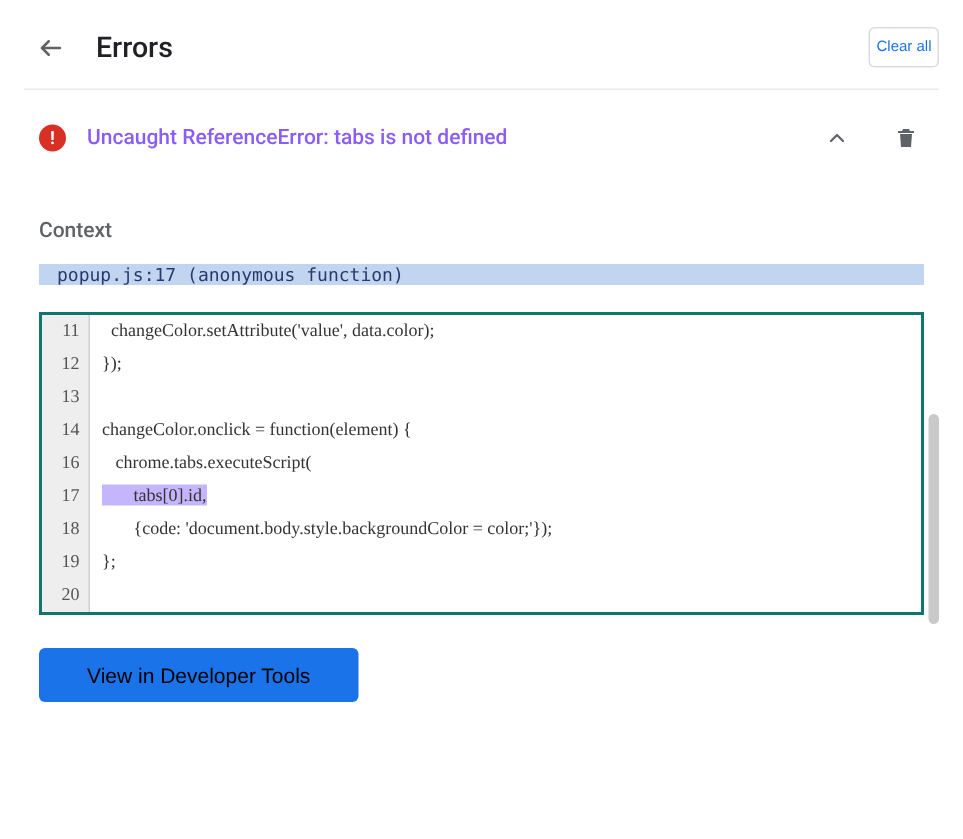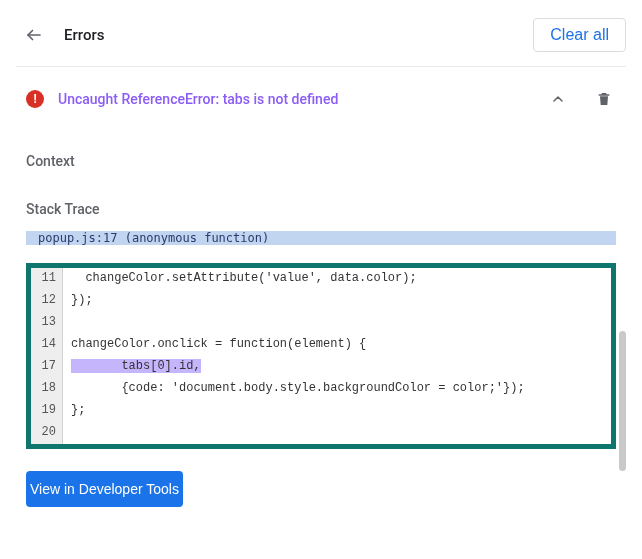--- a/index.html
+++ b/index.html
@@ -10,28 +10,28 @@
     background: #fff;
     width: 642px;
   }
   .panel { padding: 10px 16px 24px 16px; }
   .header {
     display: flex;
     align-items: center;
     padding: 8px 0 14px 0;
   }
   .header .back { width: 20px; height: 20px; display:flex; align-items:center; justify-content:center; cursor:pointer; color:#5f6368; margin-right: 20px; margin-left: 8px;}
-  .header .title { font-size: 15px; font-weight: 500; color:#202124; flex:1; }
+  .header .title { font-size: 19px; font-weight: 500; color:#202124; flex:1; }
   .clear-btn {
     border: 1px solid #dadce0;
     background: #fff;
     color: #1a73e8;
     font-weight: 500;
-    font-size: 16px;
-    padding: 7px 16px;
+    font-size: 10px;
+    padding: 7px 4px;
     border-radius: 4px;
     cursor: pointer;
     margin-left: 20px;
   }
   .divider { height:1px; background:#e8eaed; margin: 0 0 10px 0; }
   .error-row {
     display:flex;
     align-items:center;
     padding: 10px 6px 10px 0;
   }
@@ -56,22 +56,22 @@
   .trace-banner {
     background:#c1d4f0;
     color:#253b6b;
     font-family: Menlo, Consolas, monospace;
     font-size:12px;
     padding: 0 12px;
     margin: 10px 10px 18px 10px;
   }
   .code-wrap { position:relative; margin: 0 10px; }
   .code-box {
-    border:5px solid #0f766e;
-    font-family: Liberation Mono, monospace;
+    border:2px solid #0f766e;
+    font-family: Liberation Serif, serif;
     font-size: 12px;
   }
   .code-line { display:flex; min-height:22px; align-items:stretch; }
   .gutter {
     width: 32px; text-align:right; padding: 3px 6px 3px 0;
     background:#eeeeee; color:#555;
     border-right:1px solid #d0d0d0;
     user-select:none; flex-shrink:0;
   }
   .code { padding: 3px 8px; white-space:pre; color:#333; flex:1; }
@@ -81,25 +81,25 @@
     right:-10px;
     top: 68px;
     width:7px;
     height:140px;
     background:#c9c9c9;
     border-radius:4px;
   }
   .view-btn {
     margin: 22px 0 0 10px;
     background:#1a73e8;
-    color:#ffffff;
+    color:#000000;
     border:none;
     font-size:14px;
     font-weight:500;
-    padding: 10px 4px;
+    padding: 10px 32px;
     border-radius:4px;
     cursor:pointer;
   }
   svg { display:block; }
 </style>
 </head>
 <body>
 
 <div class="panel">
 
@@ -126,40 +126,43 @@
     </div>
     <div class="trash">
       <svg width="16" height="16" viewBox="0 0 24 24" fill="currentColor">
           <path d="M9 3h6l1 2h4v2H4V5h4l1-2zM6 8h12l-1 13H7L6 8z"></path>
         </svg>
     </div>
   </div>
 
   <div class="section-label">Context</div>
 
-  <div class="section-label">Stack Trace</div>
   <div class="trace-banner">popup.js:17 (anonymous function)</div>
 
   <div class="code-wrap">
     <div class="code-box" id="code-box">
         <div class="code-line">
           <div class="gutter">11</div>
           <div class="code">  changeColor.setAttribute('value', data.color);</div>
         </div>
         <div class="code-line">
           <div class="gutter">12</div>
           <div class="code">});</div>
         </div>
         <div class="code-line">
           <div class="gutter">13</div>
           <div class="code"></div>
         </div>
         <div class="code-line">
           <div class="gutter">14</div>
           <div class="code">changeColor.onclick = function(element) {</div>
+        </div>
+        <div class="code-line">
+          <div class="gutter">16</div>
+          <div class="code">   chrome.tabs.executeScript(</div>
         </div>
         <div class="code-line">
           <div class="gutter">17</div>
           <div class="code"><span class="hl">       tabs[0].id,</span></div>
         </div>
         <div class="code-line">
           <div class="gutter">18</div>
           <div class="code">       {code: 'document.body.style.backgroundColor = color;'});</div>
         </div>
         <div class="code-line">

